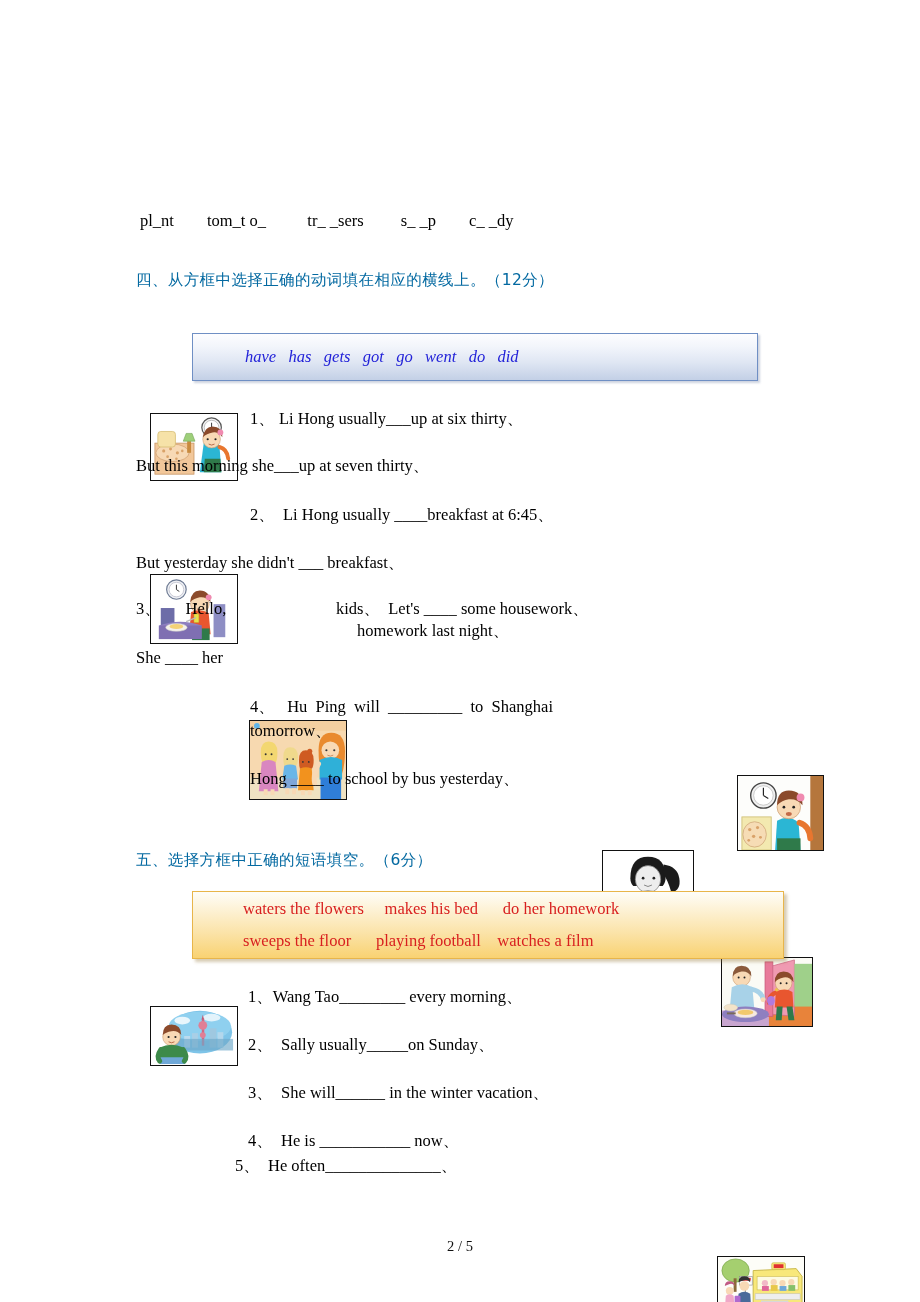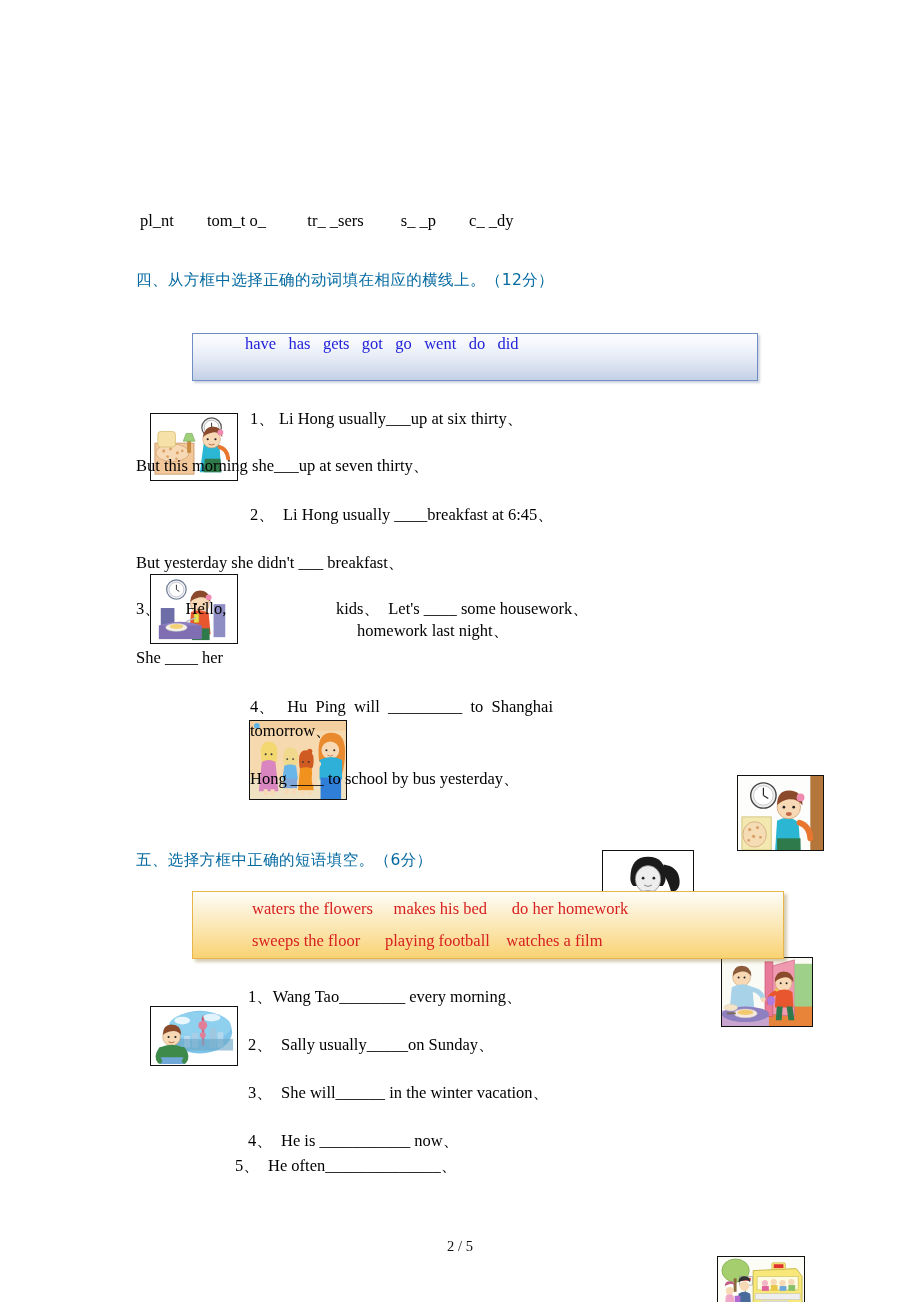--- a/index.html
+++ b/index.html
@@ -42,37 +42,38 @@
     white-space: pre;
   }
 
   
   .wordbox-blue {
     box-sizing: border-box;
     border: 1.5px solid #6f8fc4;
     background: linear-gradient(to bottom, #fdfdff 0%, #f2f5fb 28%, #dfe6f3 62%, #c3d0e6 100%);
     box-shadow: 2px 2px 2px rgba(90,110,150,0.30);
     display: flex;
+    align-items: center;
+    font-style: italic;
   }
   .wordbox-blue .words {
     font-family: "Liberation Serif", "DejaVu Serif", serif;
     font-size: 16.5px;
     color: #2222d8;
     white-space: pre;
     padding-left: 52px;
   }
   .wordbox-orange {
     box-sizing: border-box;
     border: 1px solid #e8b54a;
     background: linear-gradient(to bottom, #fefdf8 0%, #fdf3d9 24%, #fbe3a8 62%, #f9d272 100%);
     box-shadow: 3px 3px 3px rgba(140,110,40,0.35);
     display: flex;
     flex-direction: column;
     justify-content: center;
-    padding-left: 9px;
   }
   .wordbox-orange .prow {
     font-family: "Liberation Serif", "DejaVu Serif", serif;
     font-size: 16.5px;
     color: #d81f1f;
     white-space: pre;
     padding-left: 50px;
     line-height: 1.0;
   }
   .wordbox-orange .prow + .prow { margin-top: 15px; }

